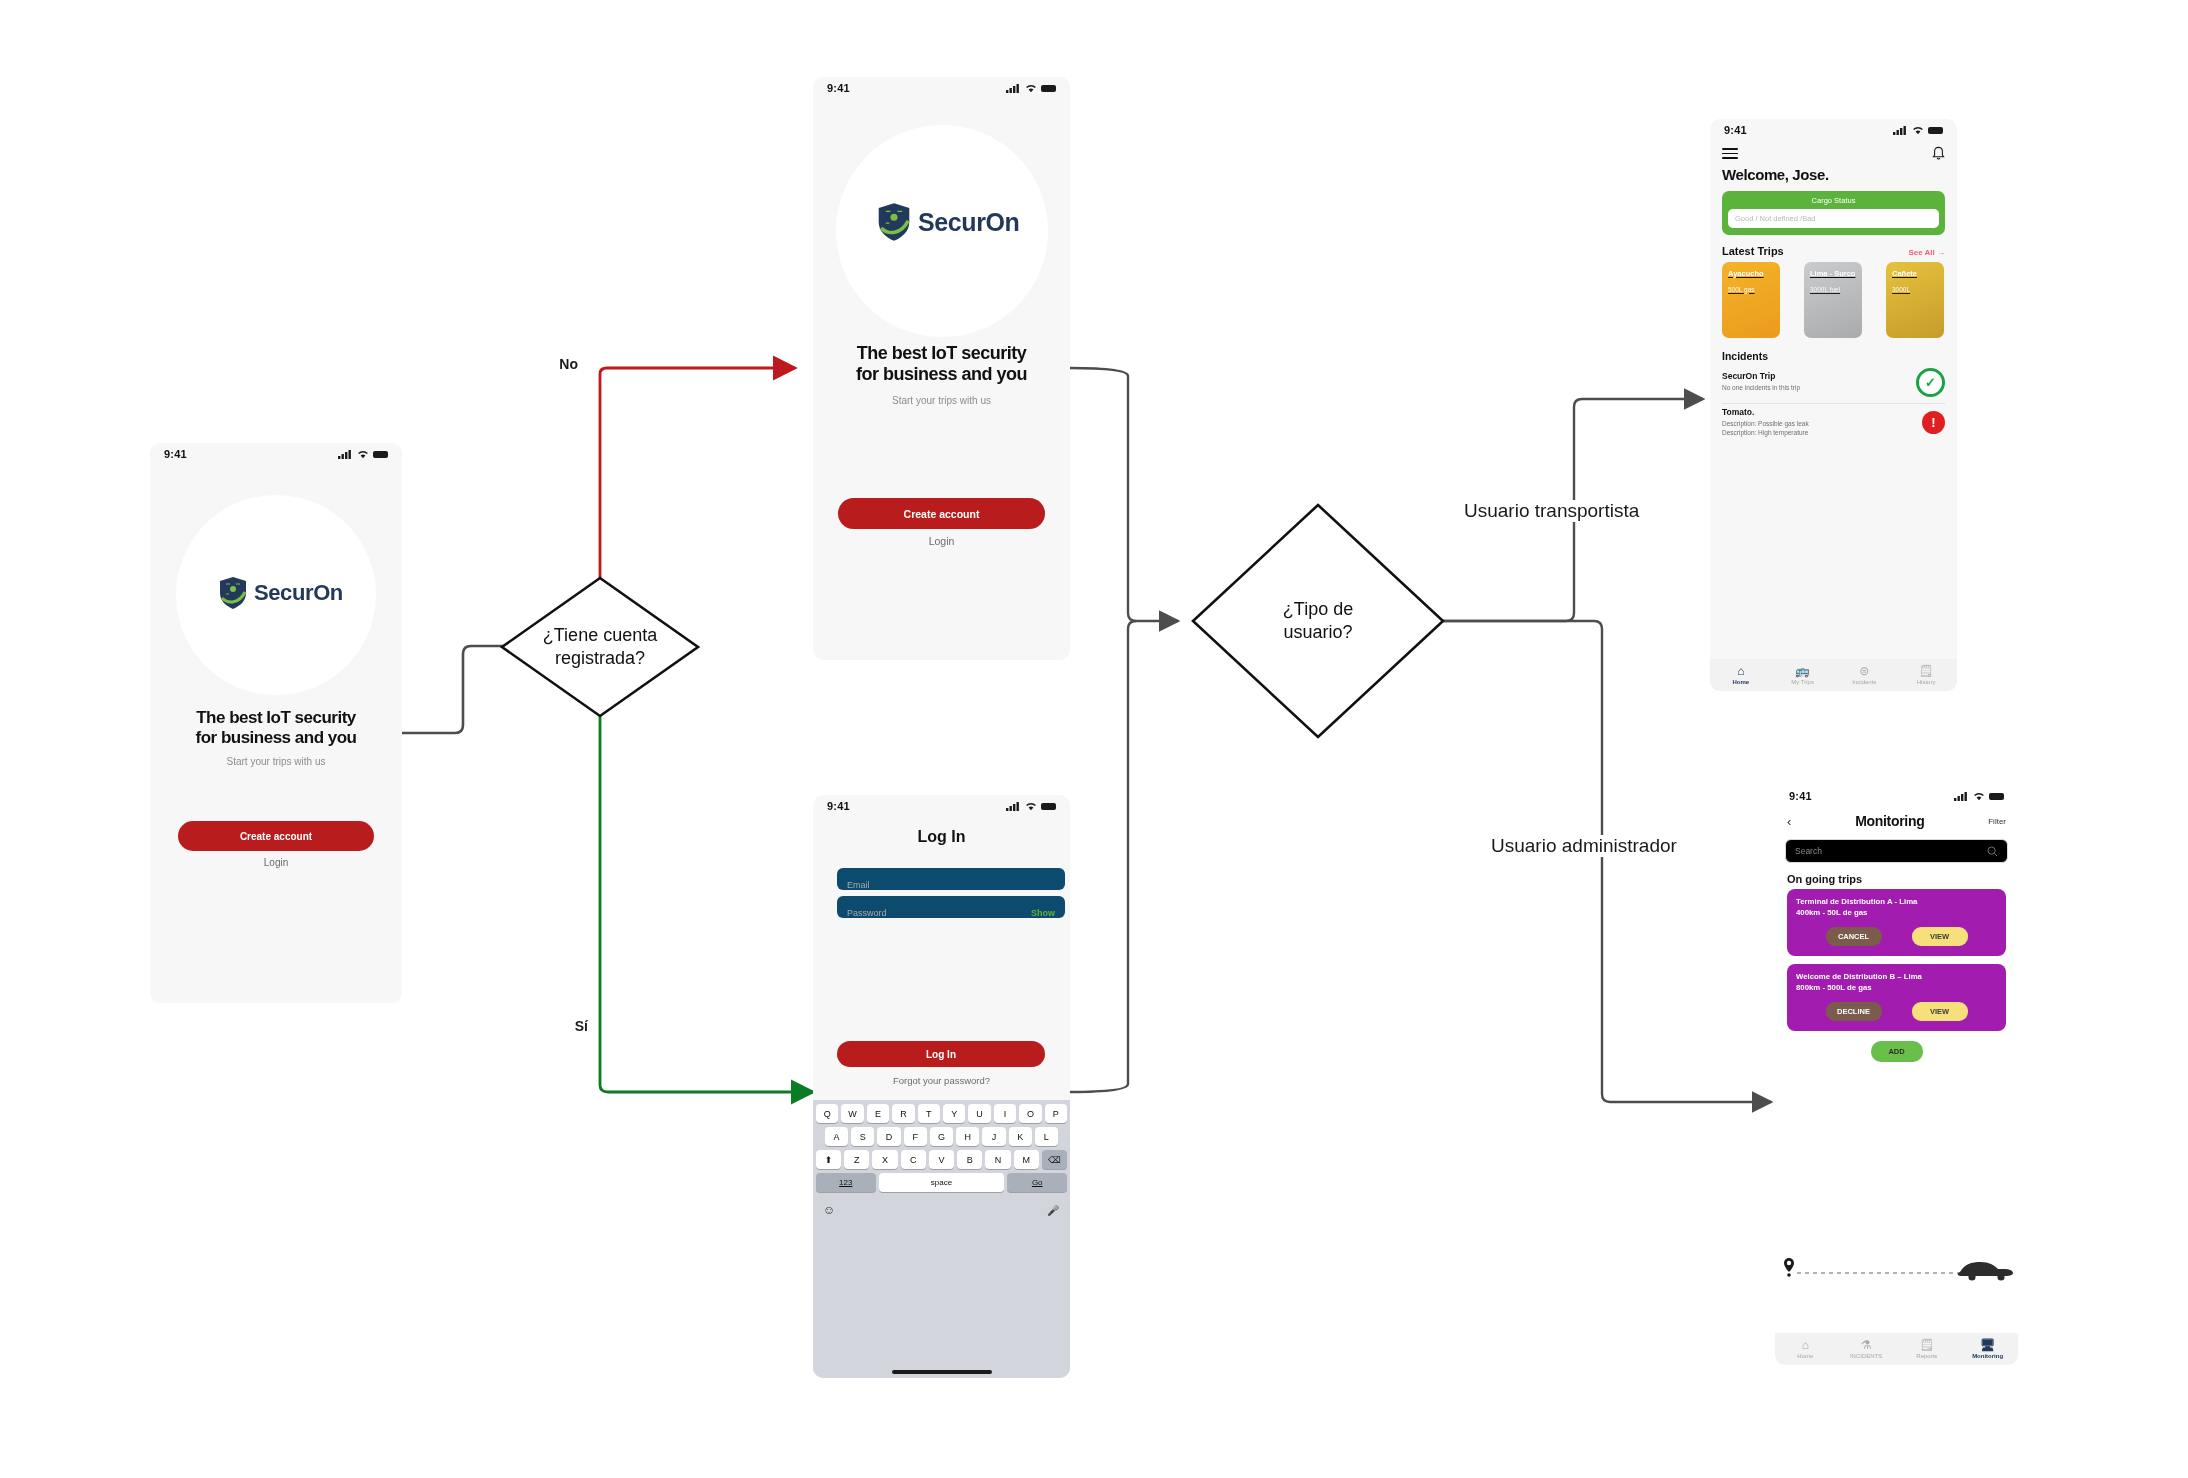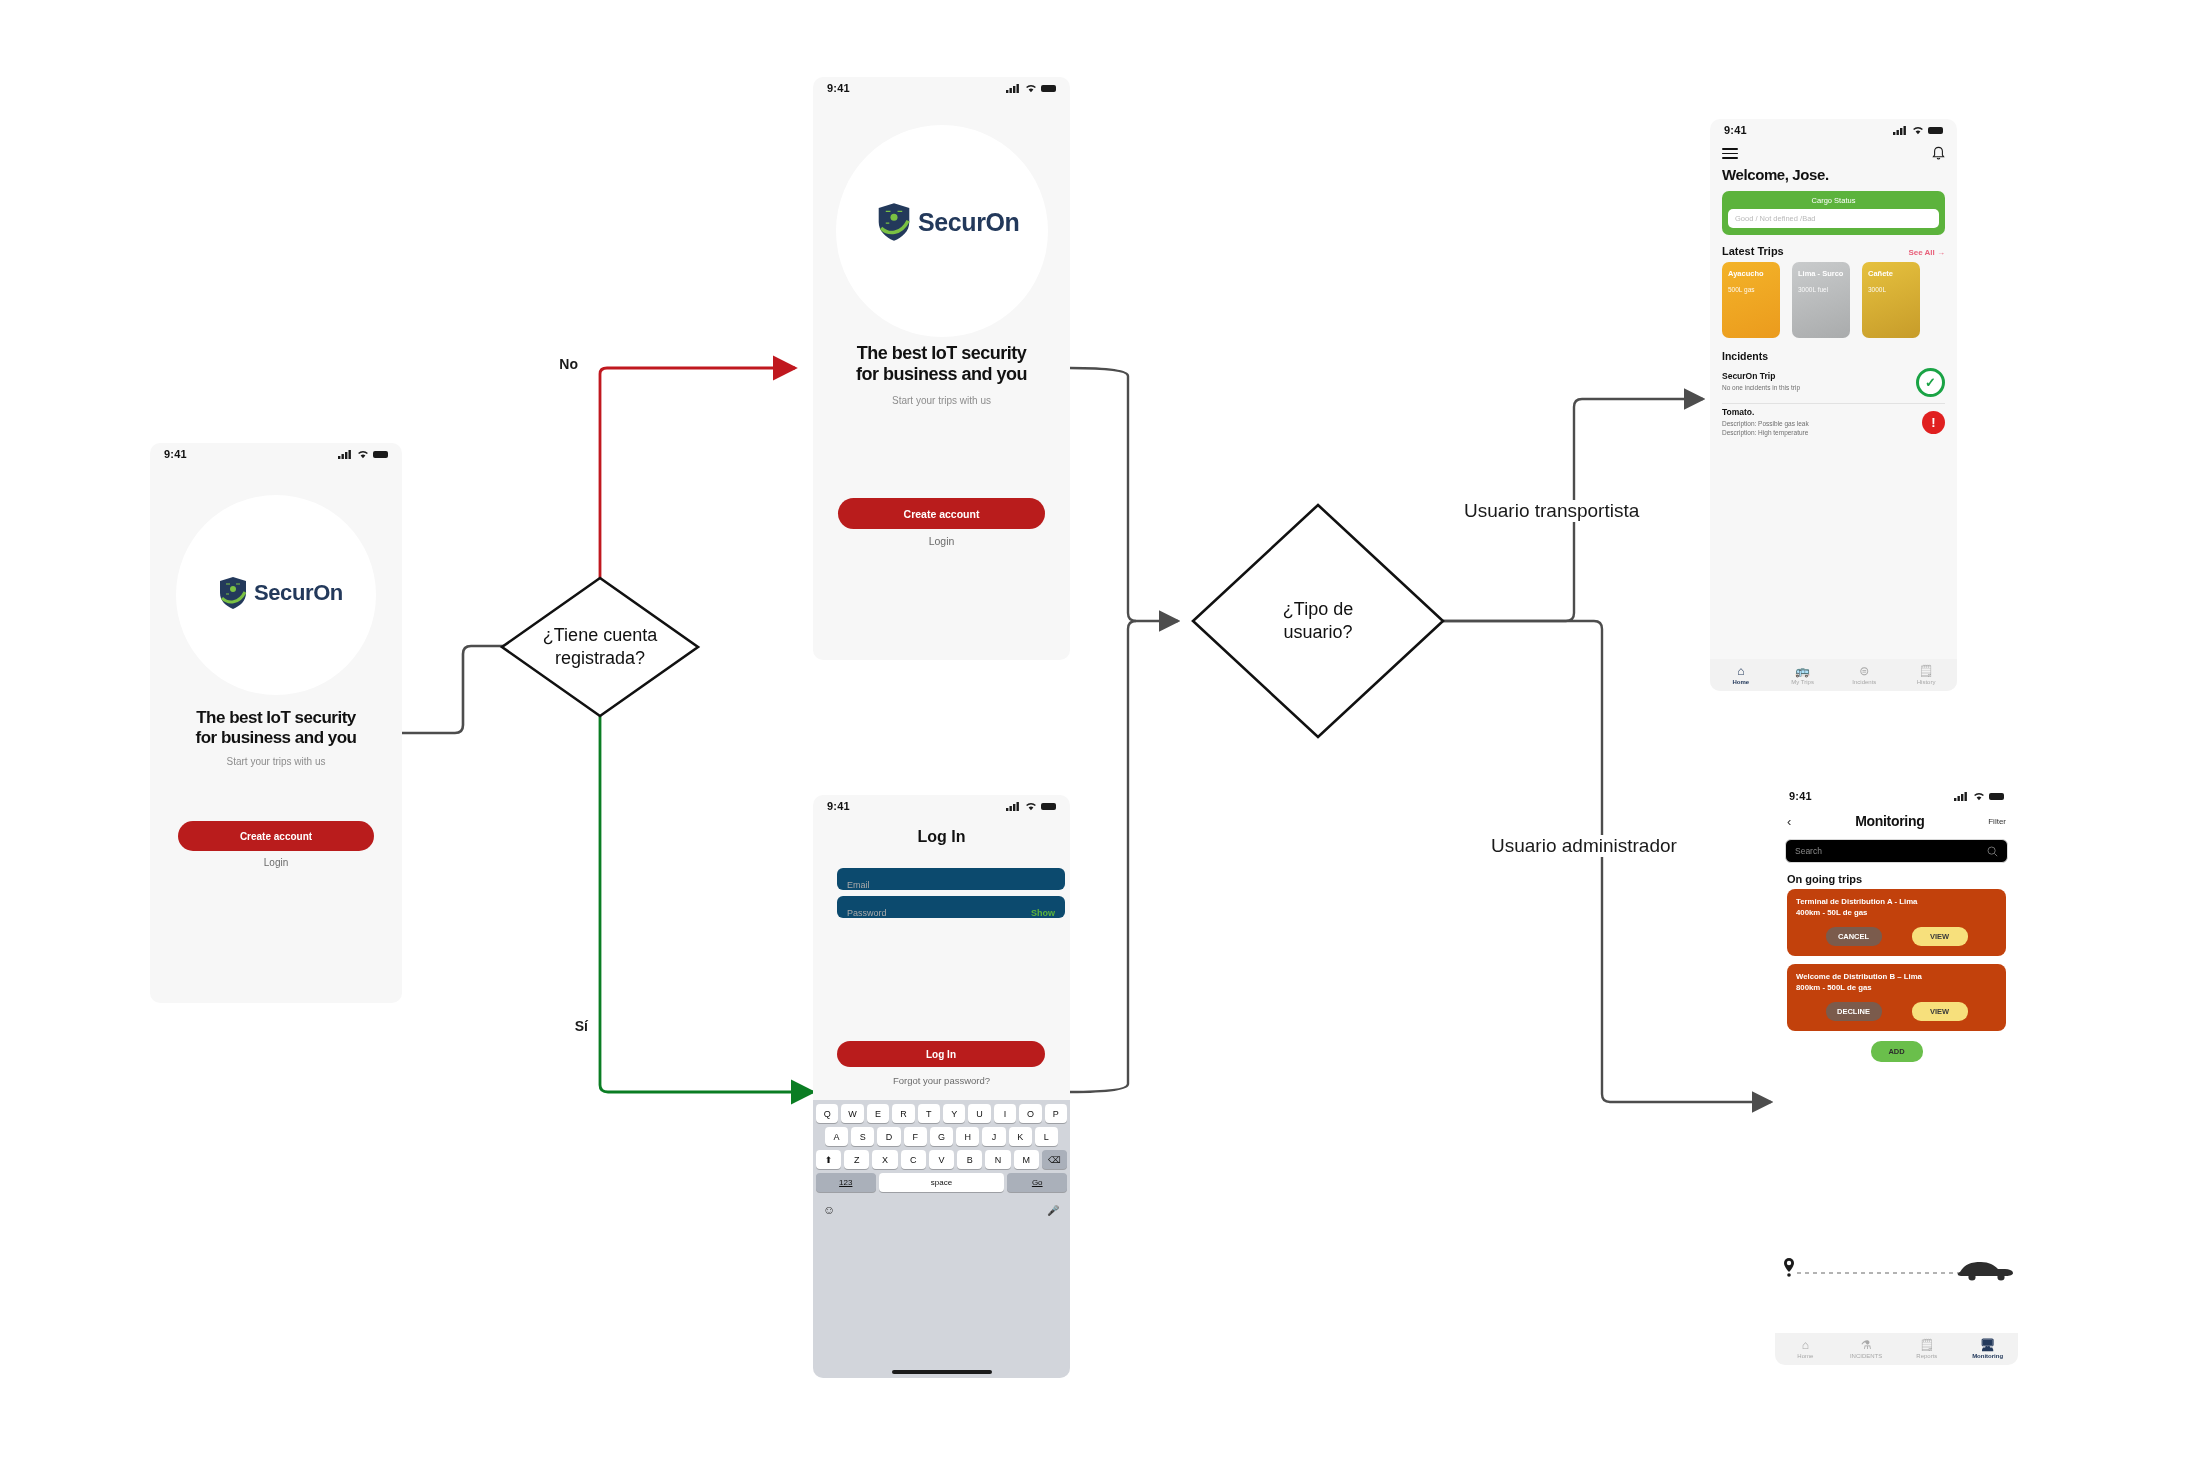--- a/index.html
+++ b/index.html
@@ -54,21 +54,21 @@
   .burger i{display:block;height:1.6px;background:#111;margin:3px 0;border-radius:2px;}
   .welcome{padding:0 12px;font-weight:800;font-size:15px;color:#111;letter-spacing:-.4px;}
   .cargo{margin:8px 12px 0;background:#5cb33c;border-radius:7px;padding:5px 6px 7px;}
   .cargo-t{text-align:center;color:#ffffff;font-size:7.5px;margin-bottom:4px;}
   .cargo-in{background:#ffffff;border-radius:5px;height:19px;display:flex;align-items:center;
             padding:0 7px;color:#b9b9b9;font-size:7.5px;}
   .sec-row{display:flex;align-items:baseline;justify-content:space-between;
            padding:10px 12px 5px;}
   .sec-title{font-weight:800;font-size:11px;color:#111;}
   .see-all{color:#e8607a;font-size:8px;font-weight:600;}
-  .trips{display:flex;gap:12px;padding:0 12px;overflow:hidden;}
+  .trips{display:flex;gap:24px;padding:0 12px;overflow:hidden;text-decoration:underline;}
   .trip{width:58px;height:76px;border-radius:7px;padding:7px 6px;color:#ffffff;
         flex:0 0 auto;box-sizing:border-box;}
   .trip b{display:block;font-size:7.5px;font-weight:700;line-height:1.2;}
   .trip span{font-size:6.5px;opacity:.92;}
   .inc-head{padding:12px 12px 3px;font-weight:800;font-size:10.5px;color:#111;}
   .inc{display:flex;align-items:center;justify-content:space-between;padding:3px 12px 6px;}
   .inc-txt b{display:block;font-size:8.5px;font-weight:700;color:#111;margin-bottom:3px;}
   .inc-txt span{display:block;font-size:6.5px;color:#6f6f6f;line-height:1.35;}
   .divider{height:1px;background:#e2e2e2;margin:0 12px;}
   .badge{width:23px;height:23px;border-radius:50%;display:flex;align-items:center;
@@ -83,21 +83,21 @@
 
   
   .mon-head{display:flex;align-items:center;justify-content:space-between;padding:6px 12px 2px;}
   .mon-title{font-weight:800;font-size:14px;color:#111;letter-spacing:-.3px;}
   .mon-back{font-size:13px;color:#333;}
   .mon-filter{font-size:8px;color:#333;}
   .search{margin:8px 10px 0;border:1px solid #d8d8d8;border-radius:6px;height:22px;
           background:#000000;display:flex;align-items:center;justify-content:space-between;
           padding:0 9px;color:#8b8b8b;font-size:8.5px;}
   .ongoing{padding:10px 12px 4px;font-weight:700;font-size:11px;color:#111;}
-  .mcard{margin:0 12px 8px;background:#c2410c;border-radius:8px;padding:8px 9px 10px;
+  .mcard{margin:0 12px 8px;background:#a21caf;border-radius:8px;padding:8px 9px 10px;
          color:#ffffff;}
   .mcard b{display:block;font-size:7.8px;font-weight:700;line-height:1.35;}
   .mcard .acts{display:flex;gap:30px;justify-content:center;margin-top:9px;}
   .pill{border-radius:9px;height:19px;min-width:56px;display:flex;align-items:center;
         justify-content:center;font-size:7.5px;font-weight:700;}
   .pill.cancel{background:#7b5b4c;color:#ffffff;}
   .pill.view{background:#f7e07c;color:#3a3a3a;}
   .addwrap{display:flex;justify-content:center;margin-top:10px;}
   .pill.add{background:#6abf4b;color:#2c2c2c;min-width:52px;height:21px;border-radius:10px;}
   .routewrap{position:absolute;left:0;right:0;height:34px;}

